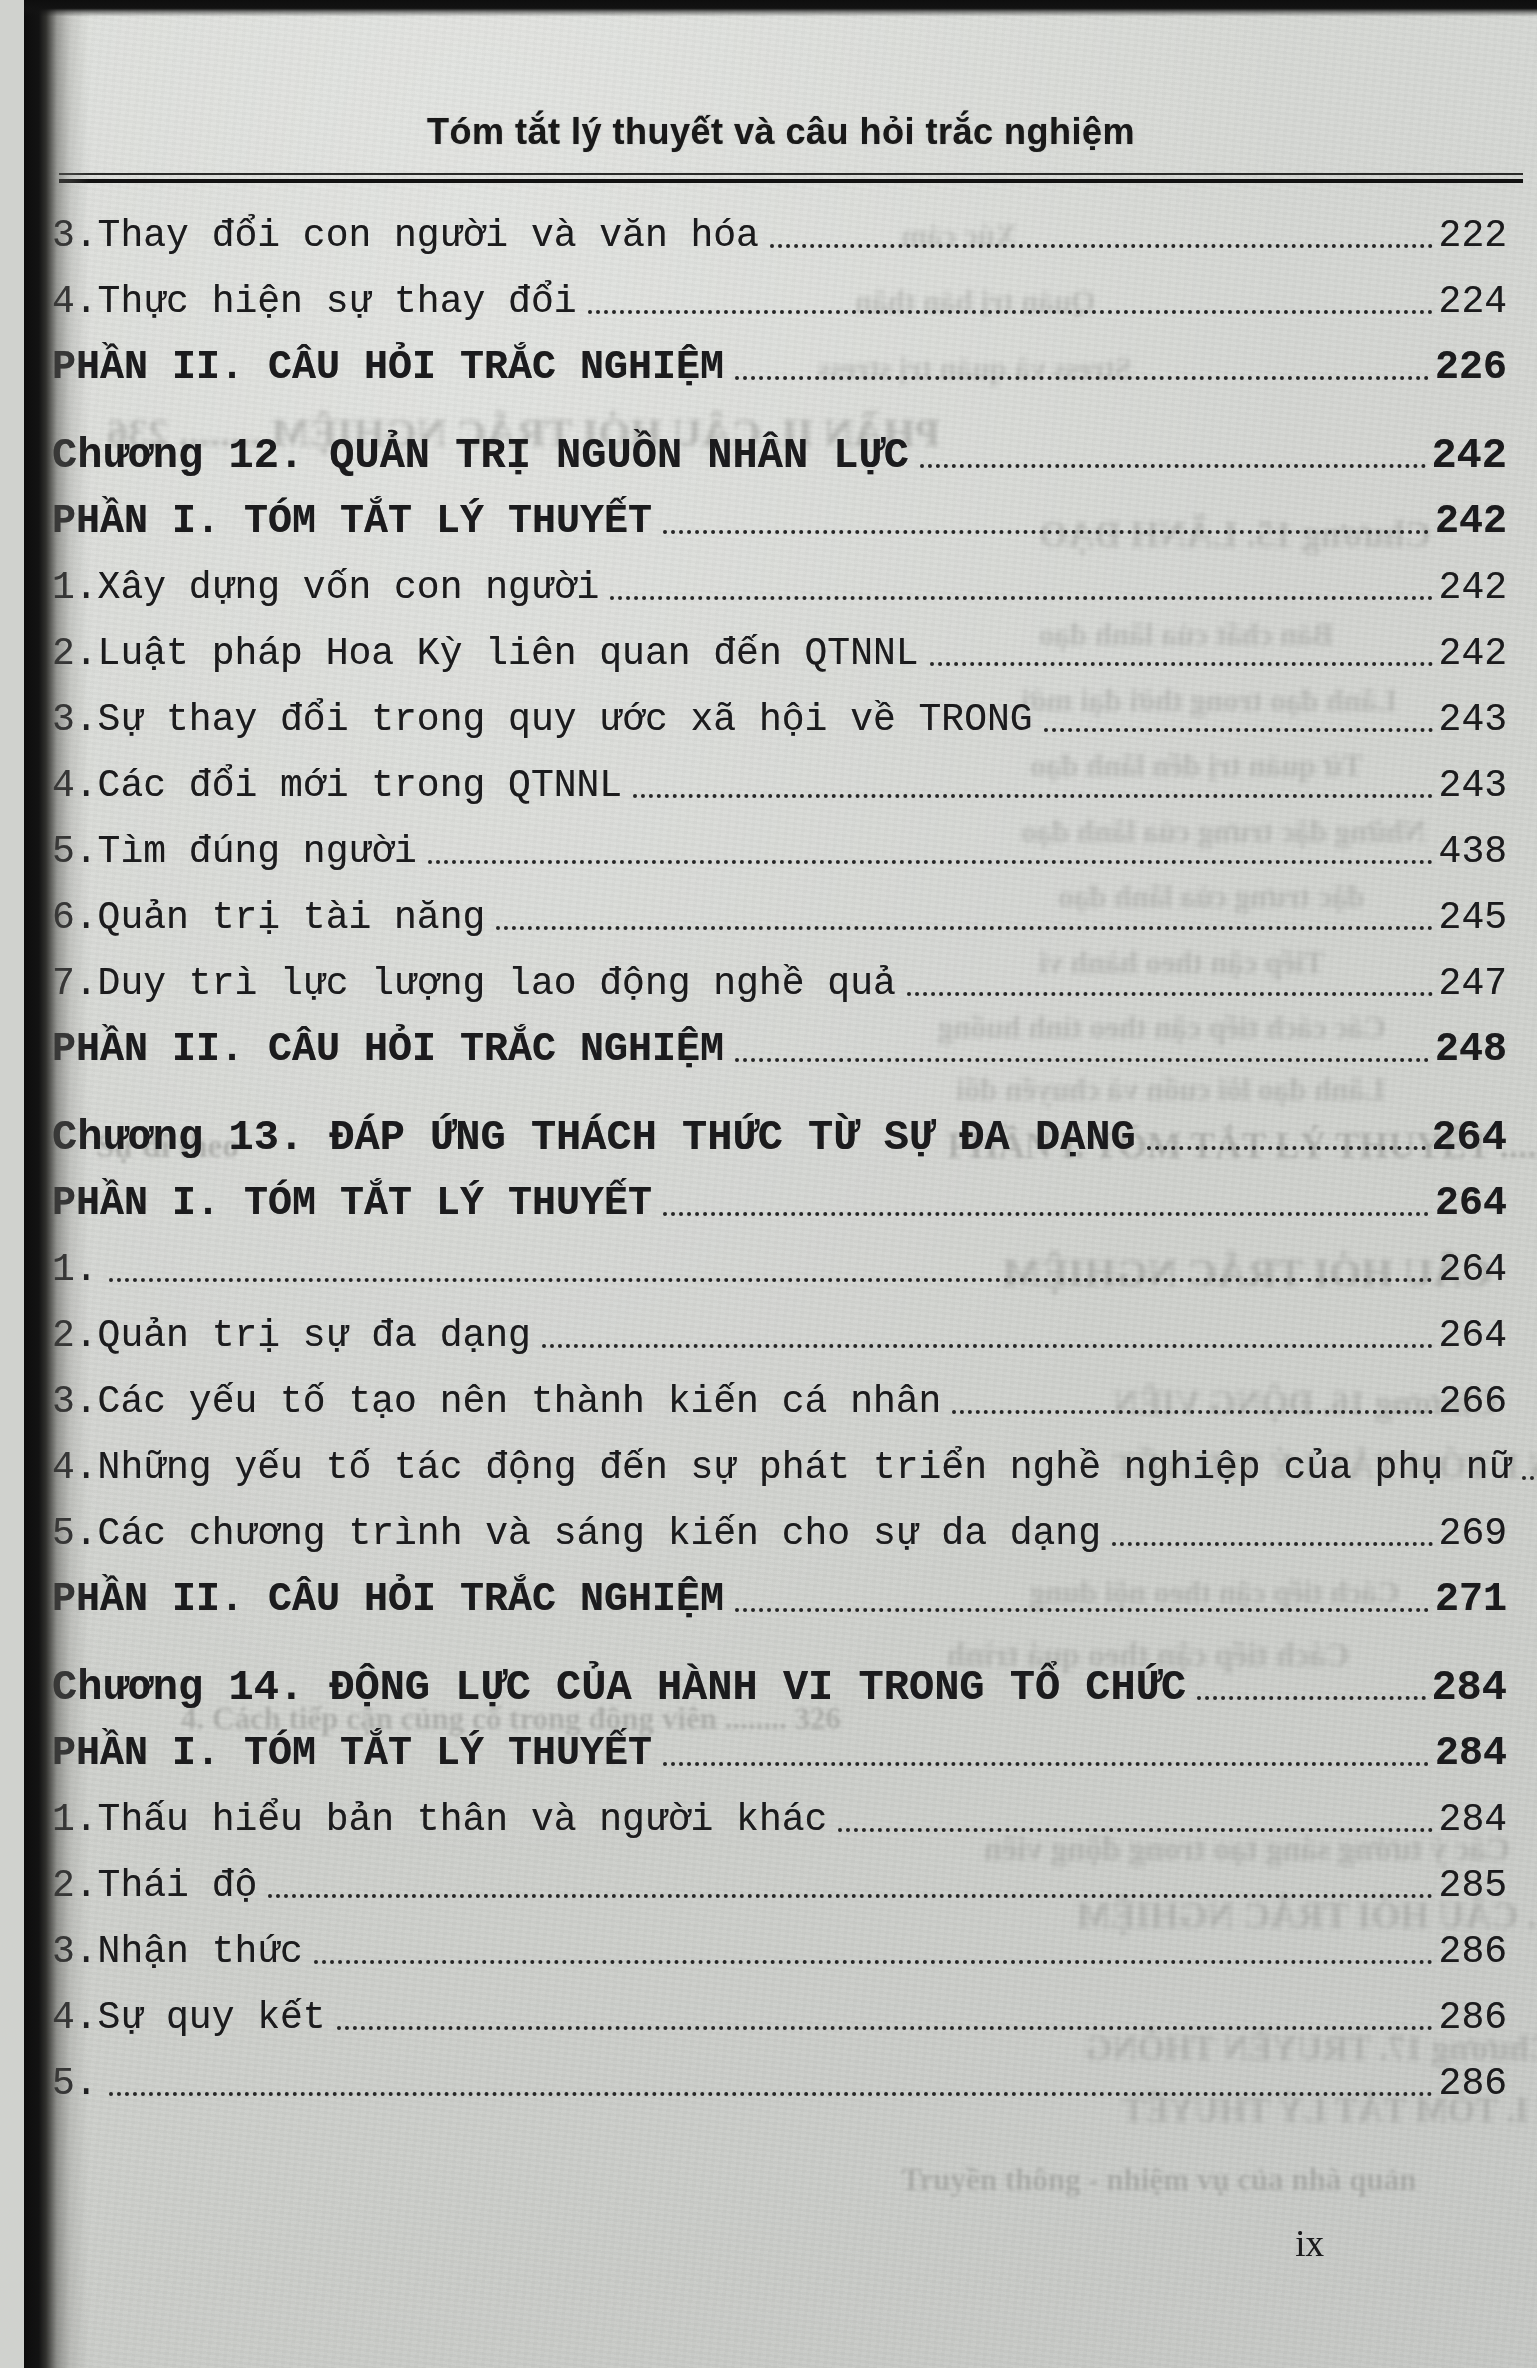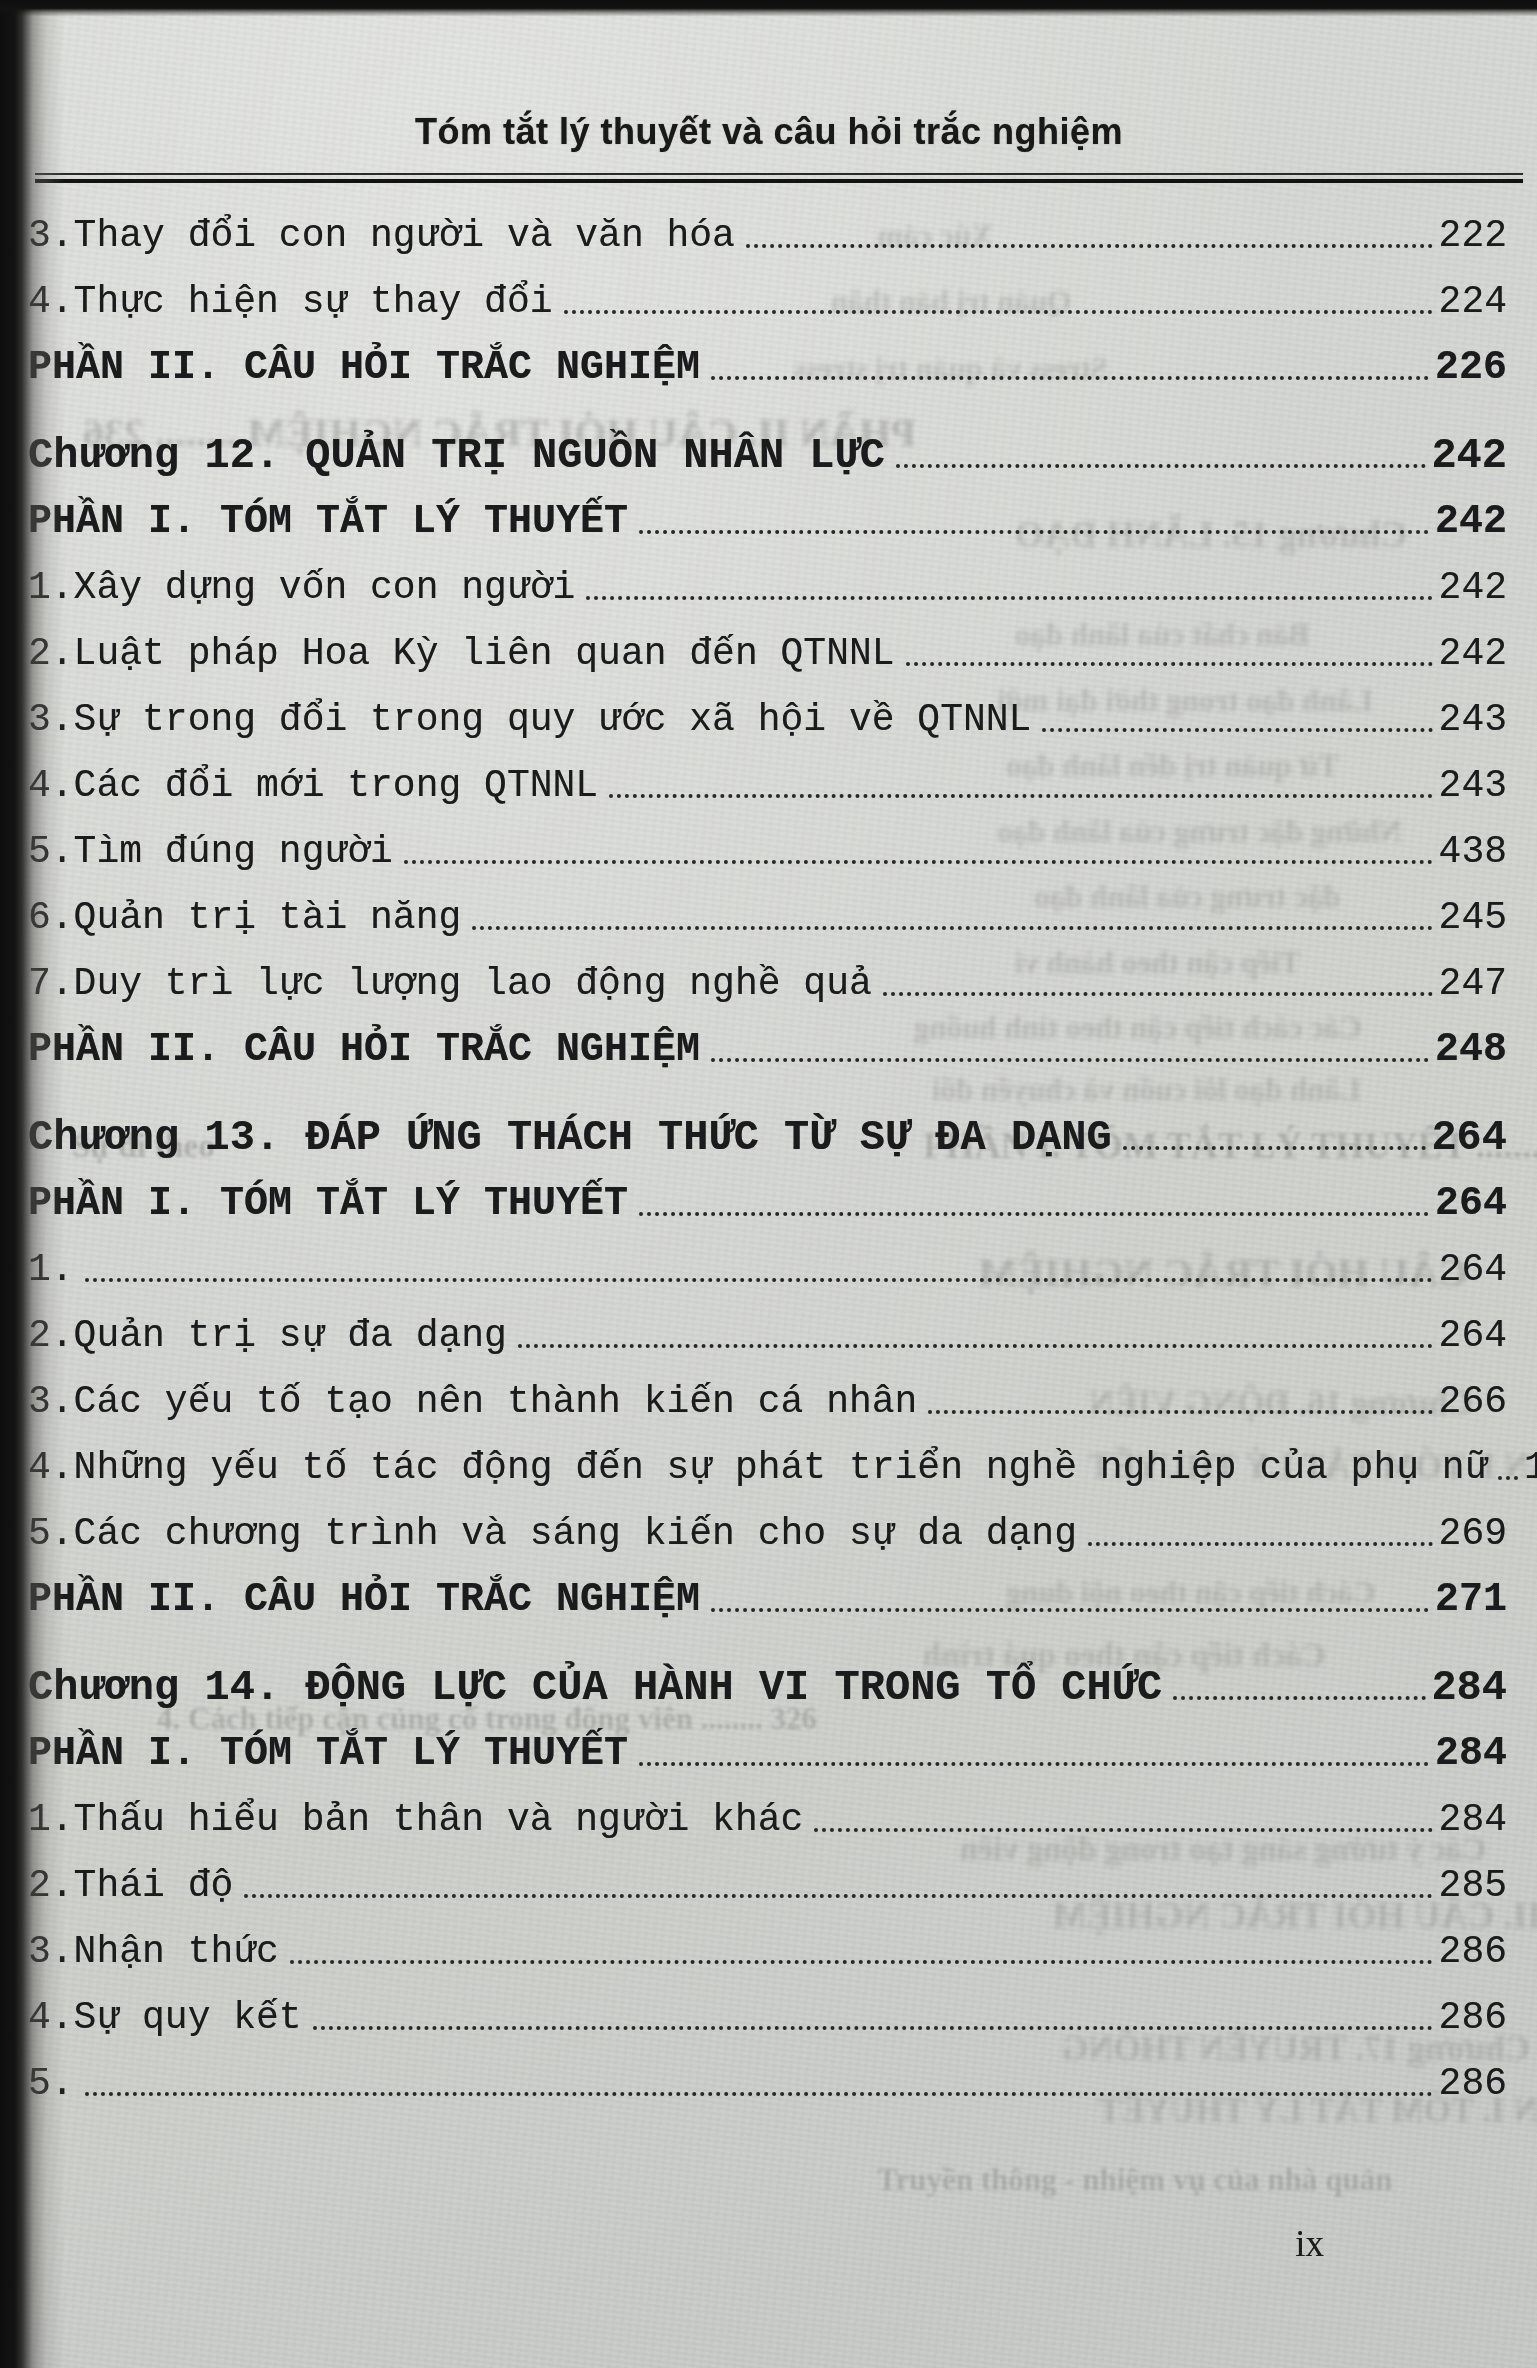--- a/index.html
+++ b/index.html
@@ -6,20 +6,21 @@
   body{
     width:1538px;height:2368px;position:relative;overflow:hidden;
     font-family:"Liberation Serif","DejaVu Serif",serif;
     background:#d0d2ce;
   }
   .page{
     position:absolute;inset:0;
     background:
       radial-gradient(ellipse at 30% 12%, rgba(255,255,255,.28), rgba(255,255,255,0) 55%),
       linear-gradient(158deg,#dadcd8 0%,#d3d5d1 38%,#cdcfcb 72%,#c6c8c5 100%);
+    margin-left: 24px;
   }
   .grain{
     position:absolute;inset:0;pointer-events:none;
     background:
       repeating-linear-gradient(7deg, rgba(255,255,255,.018) 0 2.8px, rgba(0,0,0,.018) 2.8px 5.5px),
       repeating-linear-gradient(96deg, rgba(255,255,255,.012) 0 4.6px, rgba(0,0,0,.012) 4.6px 8.3px);
   }
   .spine{
     position:absolute;left:0;top:0;bottom:0;width:65px;
     background:linear-gradient(to right,
@@ -144,21 +145,21 @@
       <span class="pagenum">242</span>
     </div>
     <div class="row item">
       <span class="num">2.</span>
       <span class="label">Luật pháp Hoa Kỳ liên quan đến QTNNL</span>
       <span class="dots"></span>
       <span class="pagenum">242</span>
     </div>
     <div class="row item">
       <span class="num">3.</span>
-      <span class="label">Sự trong đổi trong quy ước xã hội về QTNNL</span>
+      <span class="label">Sự thay đổi trong quy ước xã hội về TRONG</span>
       <span class="dots"></span>
       <span class="pagenum">243</span>
     </div>
     <div class="row item">
       <span class="num">4.</span>
       <span class="label">Các đổi mới trong QTNNL</span>
       <span class="dots"></span>
       <span class="pagenum">243</span>
     </div>
     <div class="row item">

